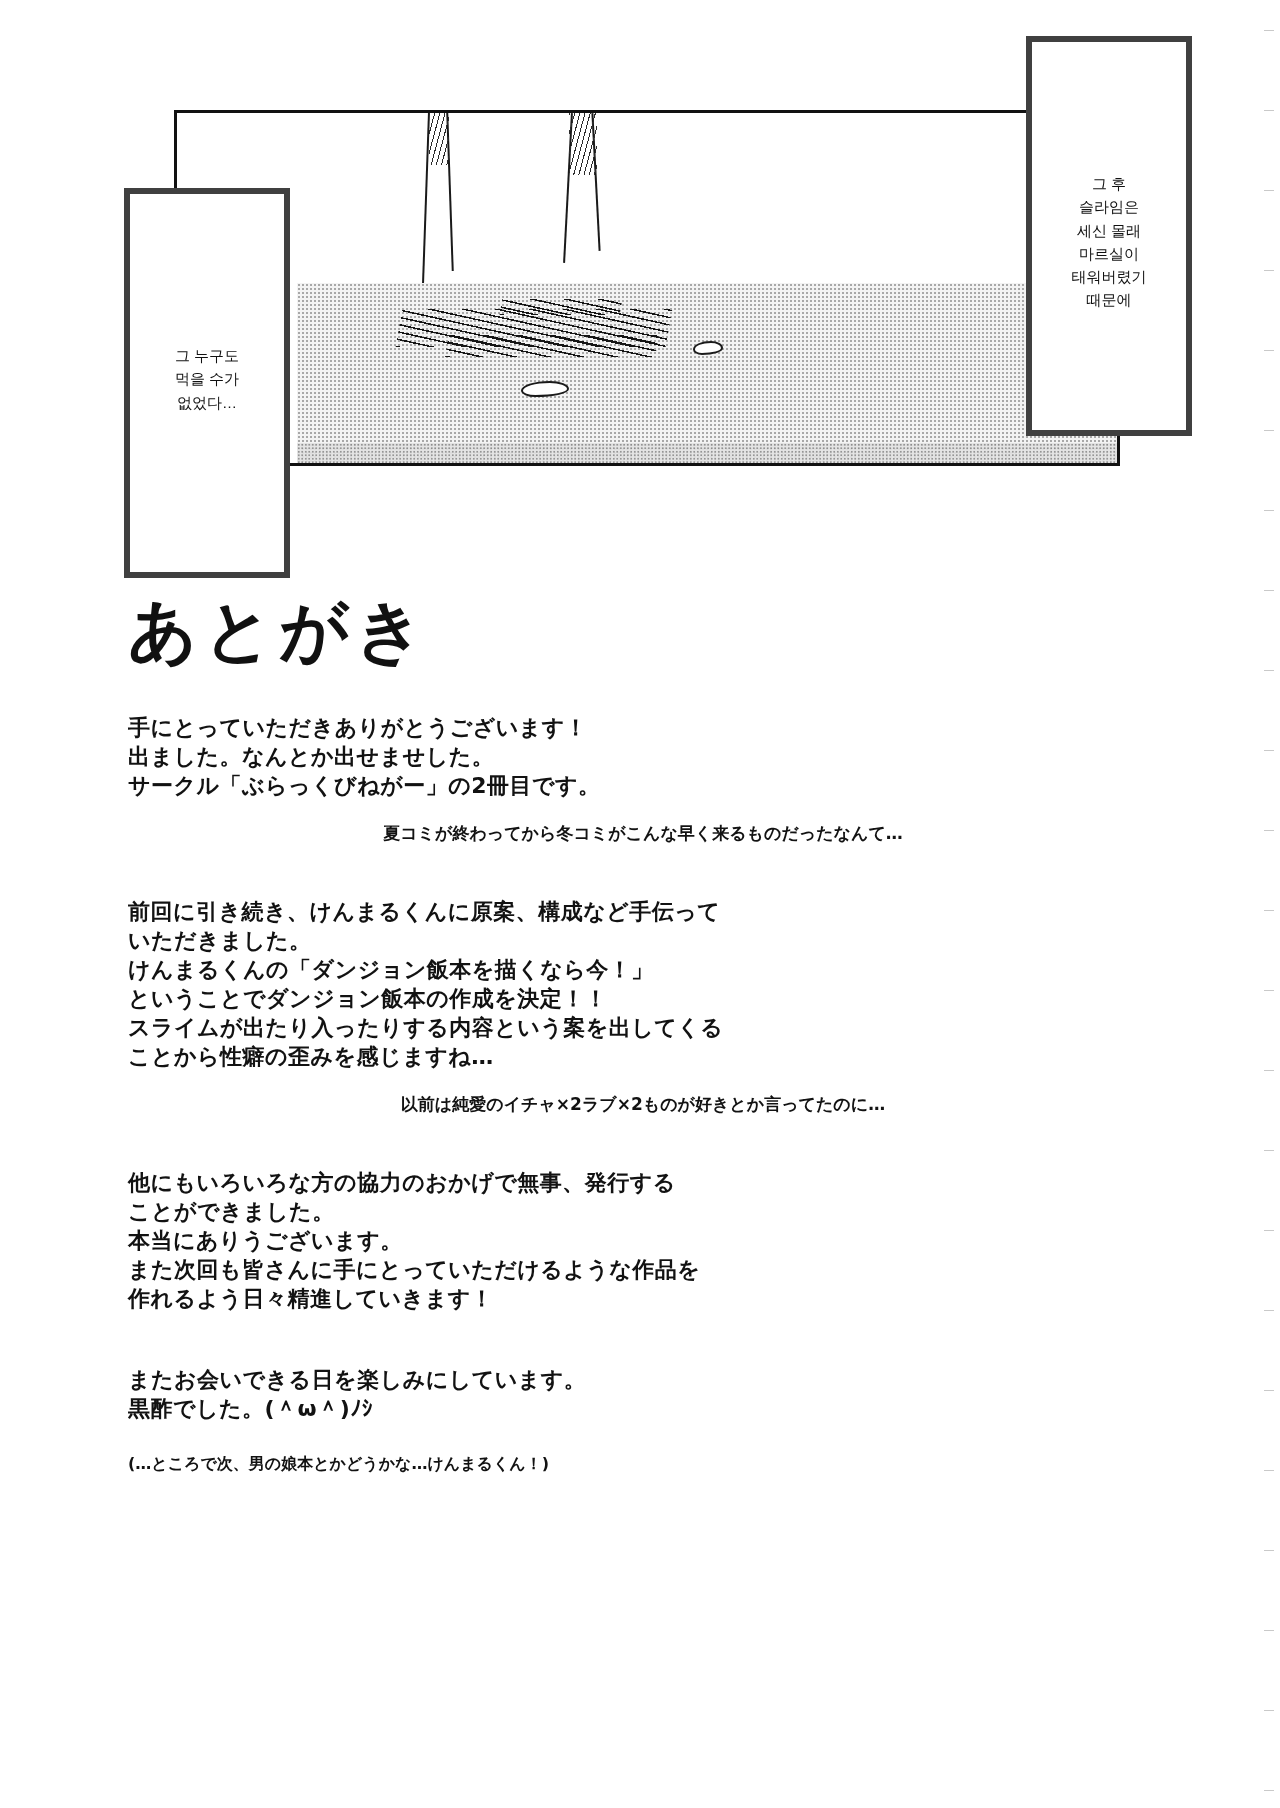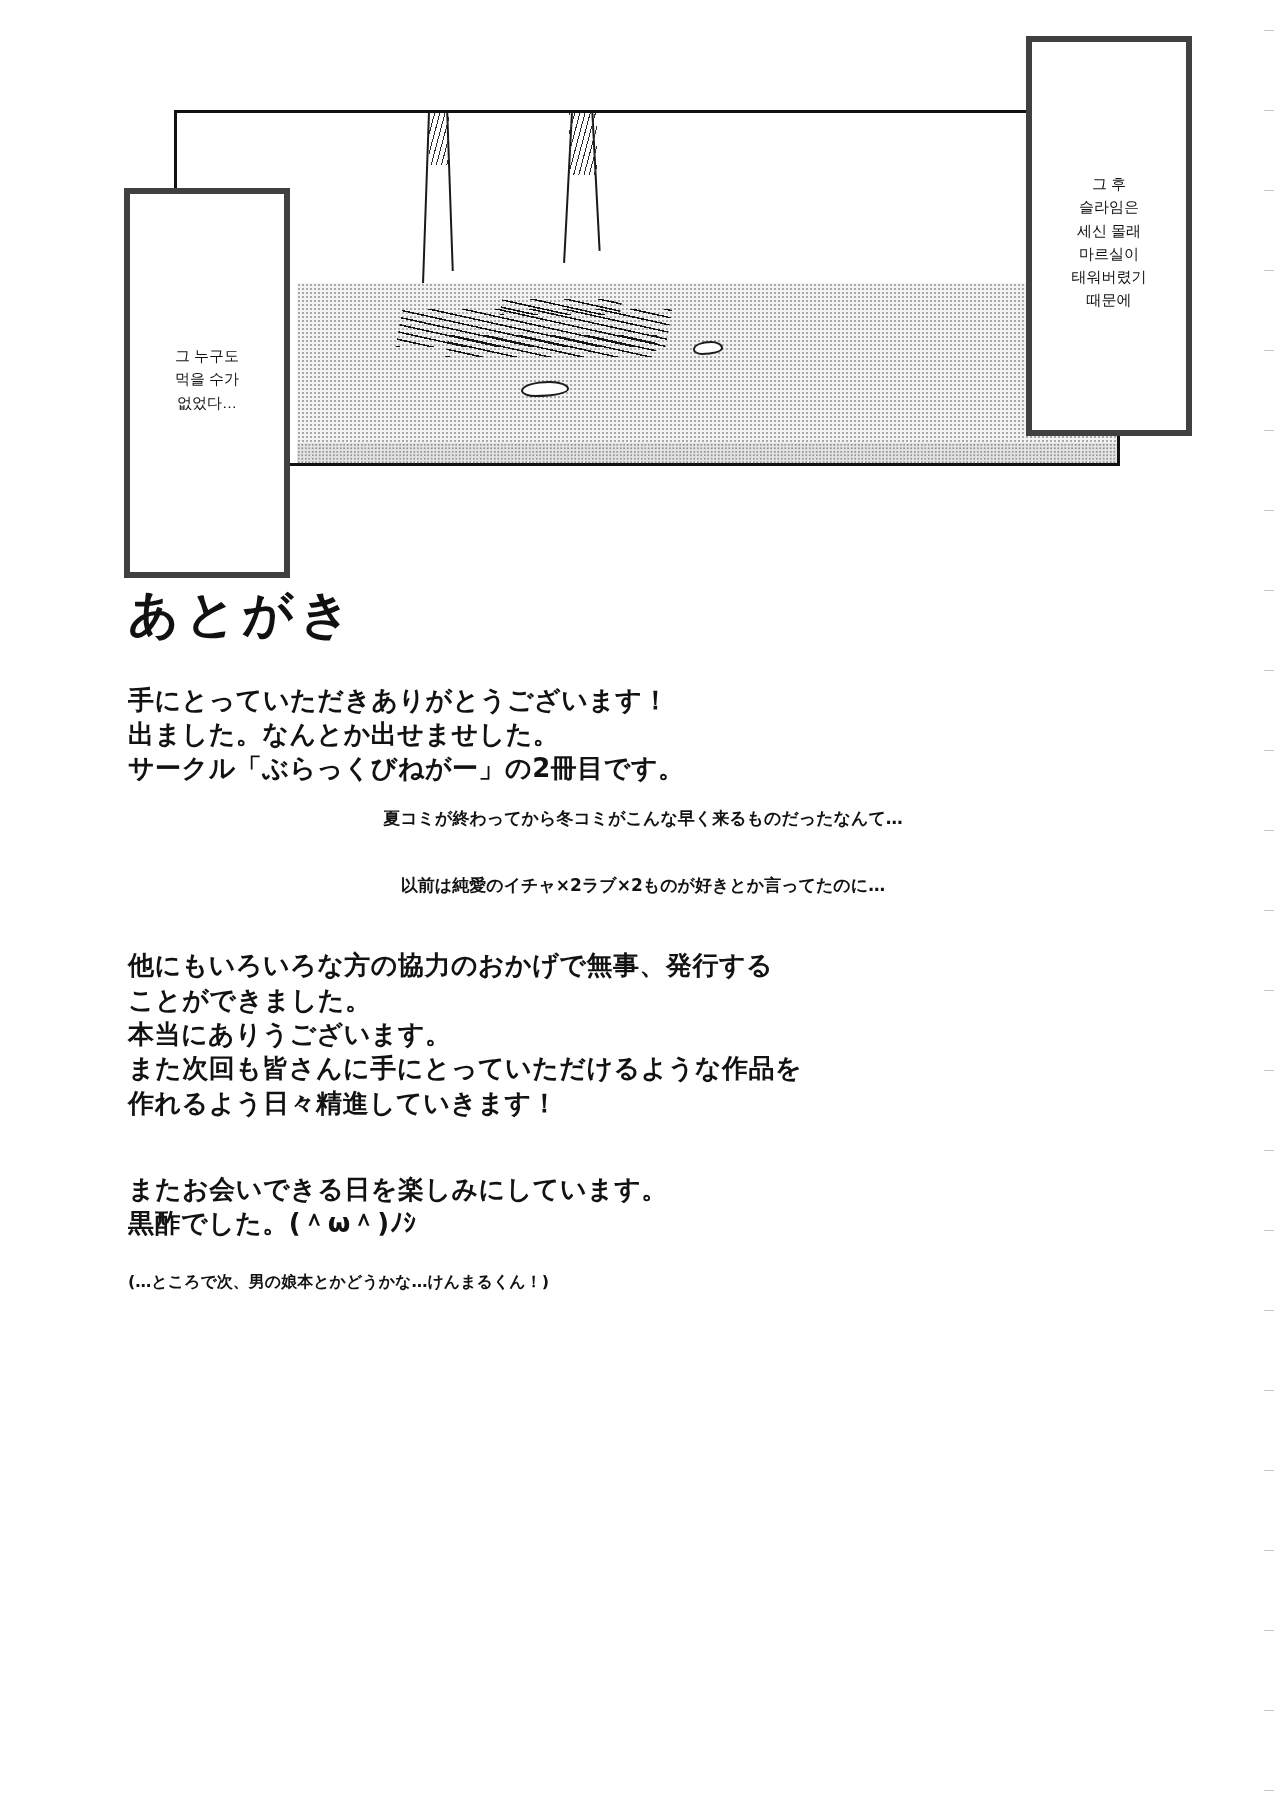--- a/index.html
+++ b/index.html
@@ -118,32 +118,32 @@
   }
 
   
   .afterword {
     position: absolute;
     left: 128px;
     top: 588px;
     width: 1030px;
   }
   .afterword-title {
-    font-family: Liberation Sans, sans-serif;
-    font-weight: bold;
-    font-size: 50px;
+    font-family: Liberation Mono, monospace;
+    font-weight: bold;
+    font-size: 68px;
     letter-spacing: 6px;
     line-height: 1.05;
     color: #111;
-    margin: 0 0 42px 0;
+    margin: 12px 0 42px 0;
   }
   .para {
     font-family: "DejaVu Sans", sans-serif;
     font-weight: bold;
-    font-size: 26px;
+    font-size: 22px;
     line-height: 1.32;
     color: #121212;
     white-space: pre-line;
     margin: 0 0 30px 0;
     letter-spacing: 0.5px;
   }
   .para.small {
     font-size: 17px;
     font-weight: bold;
     letter-spacing: 0px;
@@ -208,20 +208,26 @@
     <h1 class="afterword-title">あとがき</h1>
 
     <p class="para">手にとっていただきありがとうございます！
 出ました。なんとか出せませした。
 サークル「ぶらっくびねがー」の2冊目です。</p>
 
     <p class="para small">夏コミが終わってから冬コミがこんな早く来るものだったなんて…</p>
 
     <div class="spacer-lg"></div>
 
+    <p class="para">前回に引き続き、けんまるくんに原案、構成など手伝って
+いただきました。
+けんまるくんの「ダンジョン飯本を描くなら今！」
+ということでダンジョン飯本の作成を決定！！
+スライムが出たり入ったりする内容という案を出してくる
+ことから性癖の歪みを感じますね…</p>
 
     <p class="para small">以前は純愛のイチャ×2ラブ×2ものが好きとか言ってたのに…</p>
 
 
     <div class="spacer-lg"></div>
 
     <p class="para">他にもいろいろな方の協力のおかげで無事、発行する
 ことができました。
 本当にありうございます。
 また次回も皆さんに手にとっていただけるような作品を

